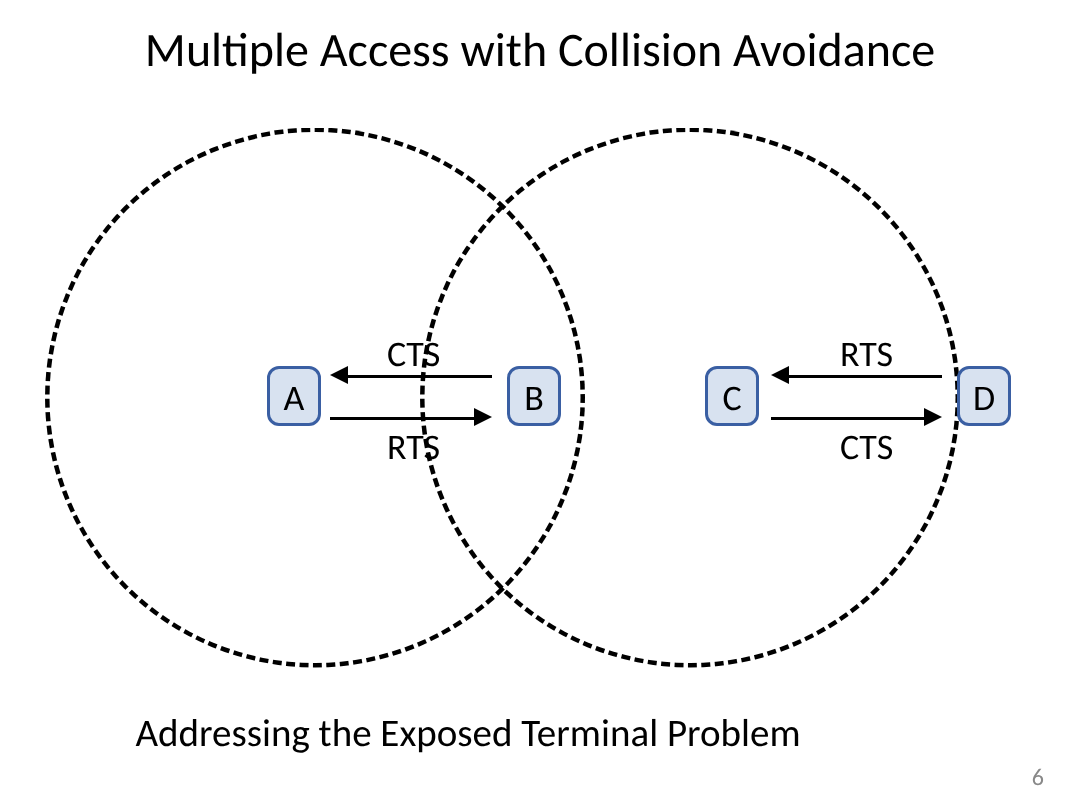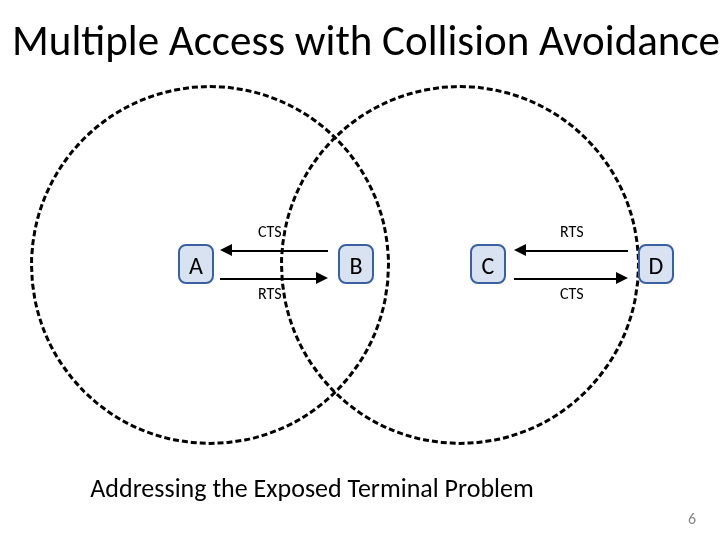--- a/index.html
+++ b/index.html
@@ -11,22 +11,22 @@
     font-family: Calibri, Arial, sans-serif;
     color: #000;
     position: relative;
     overflow: hidden;
   }
   .title {
     position: absolute;
     top: 14px;
     left: 0;
     width: 720px;
-    text-align: right;
-    font-size: 43px;
+    text-align: center;
+    font-size: 32px;
   }
   .subtitle {
     position: absolute;
     top: 472px;
     left: 0;
     width: 624px;
     text-align: center;
     font-size: 26px;
   }
   .slidenum {
@@ -50,21 +50,21 @@
     border-radius: 8px;
     background: #d8e2f0;
     font-size: 24px;
     line-height: 40px;
     text-align: center;
     color: #000;
     box-sizing: border-box;
   }
   .msglabel {
     position: absolute;
-    font-size: 16px;
+    font-size: 24px;
   }
   .arrow-line {
     position: absolute;
     height: 2px;
     background: #000;
   }
   .arrow-head-r {
     position: absolute;
     width: 0; height: 0;
     border-top: 6px solid transparent;

